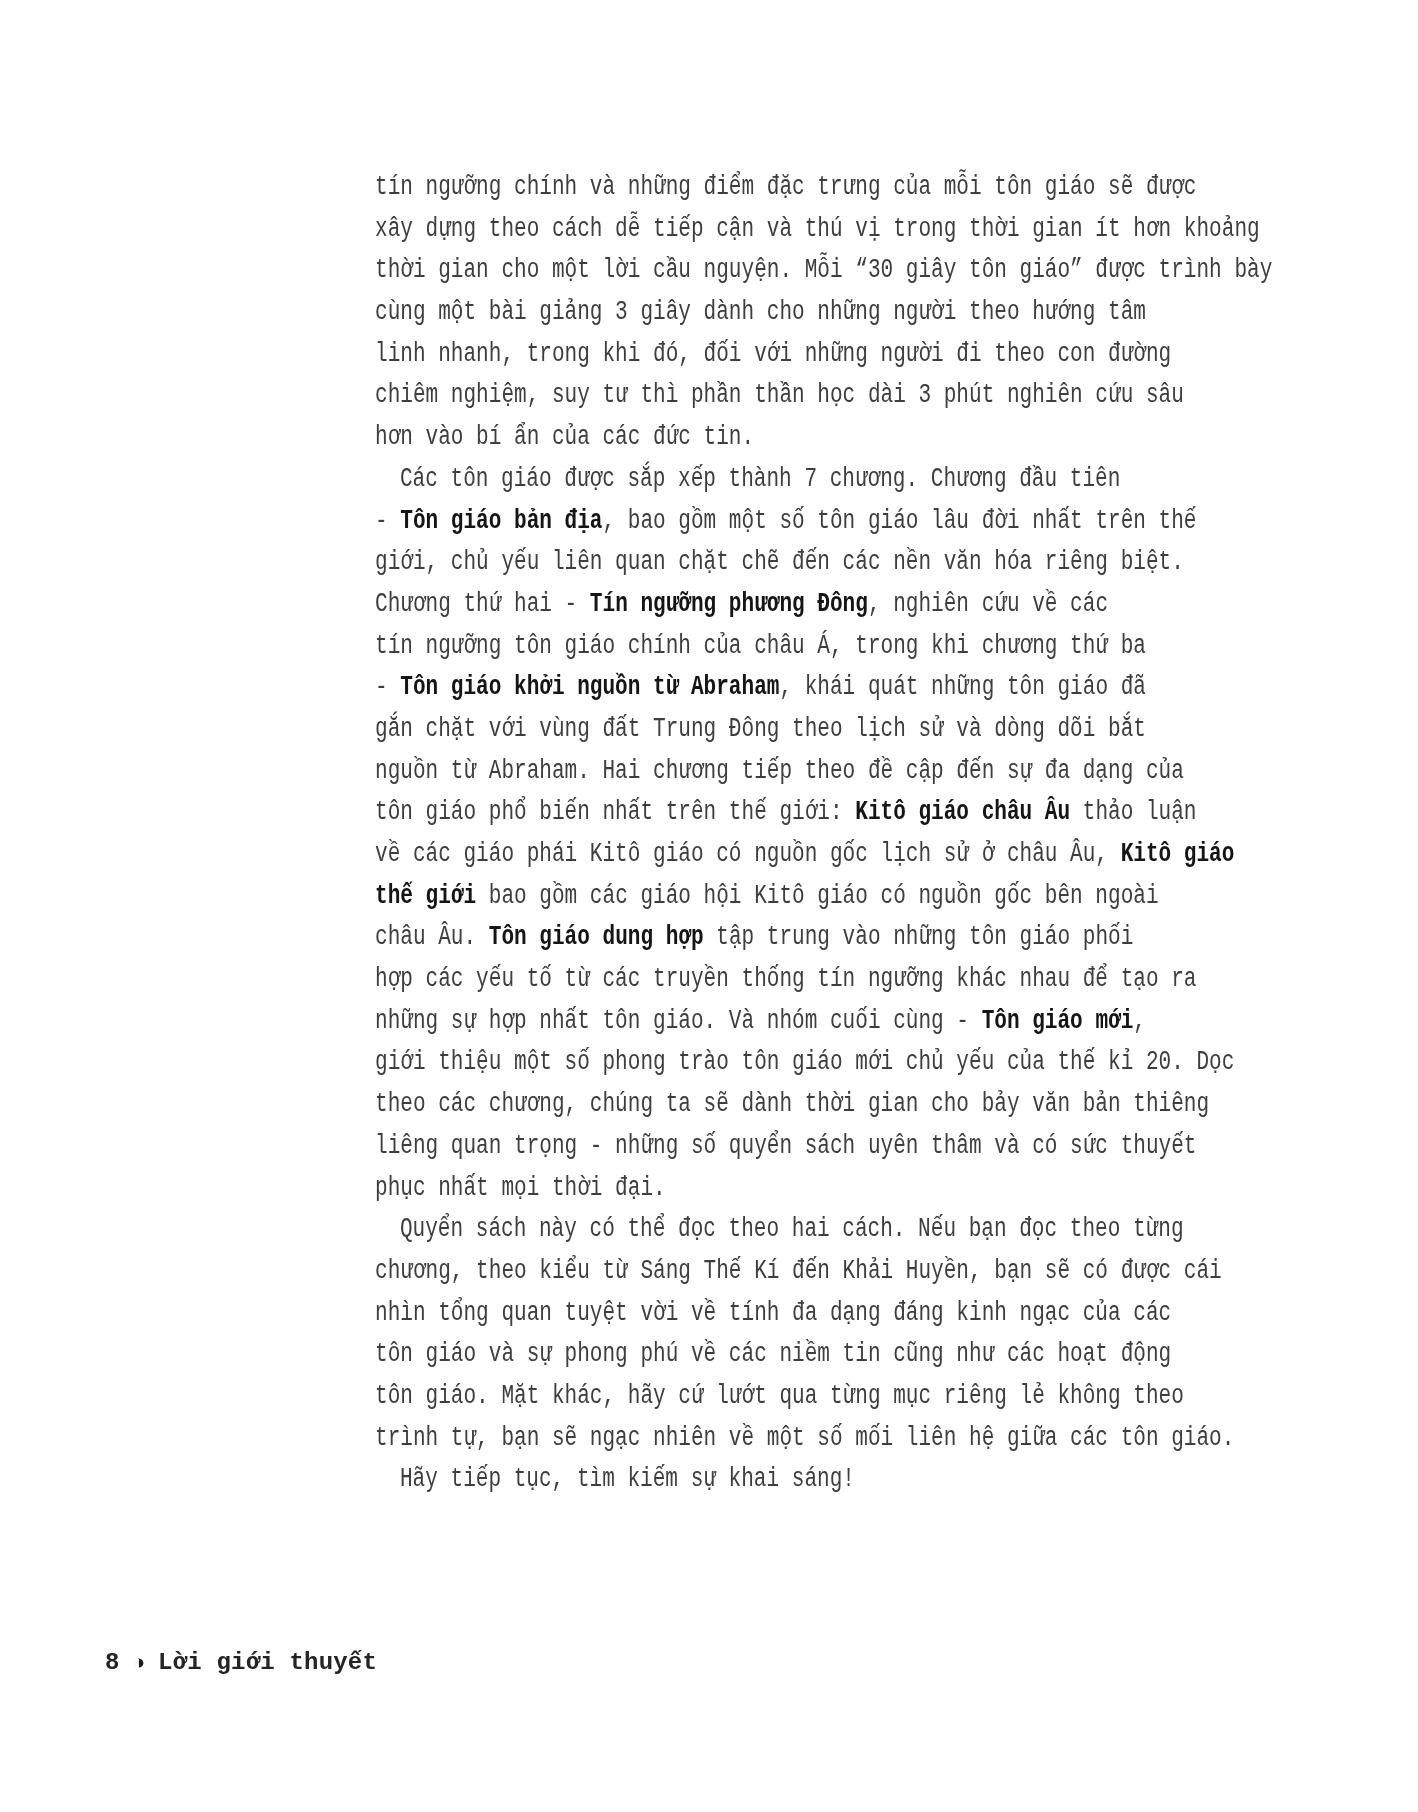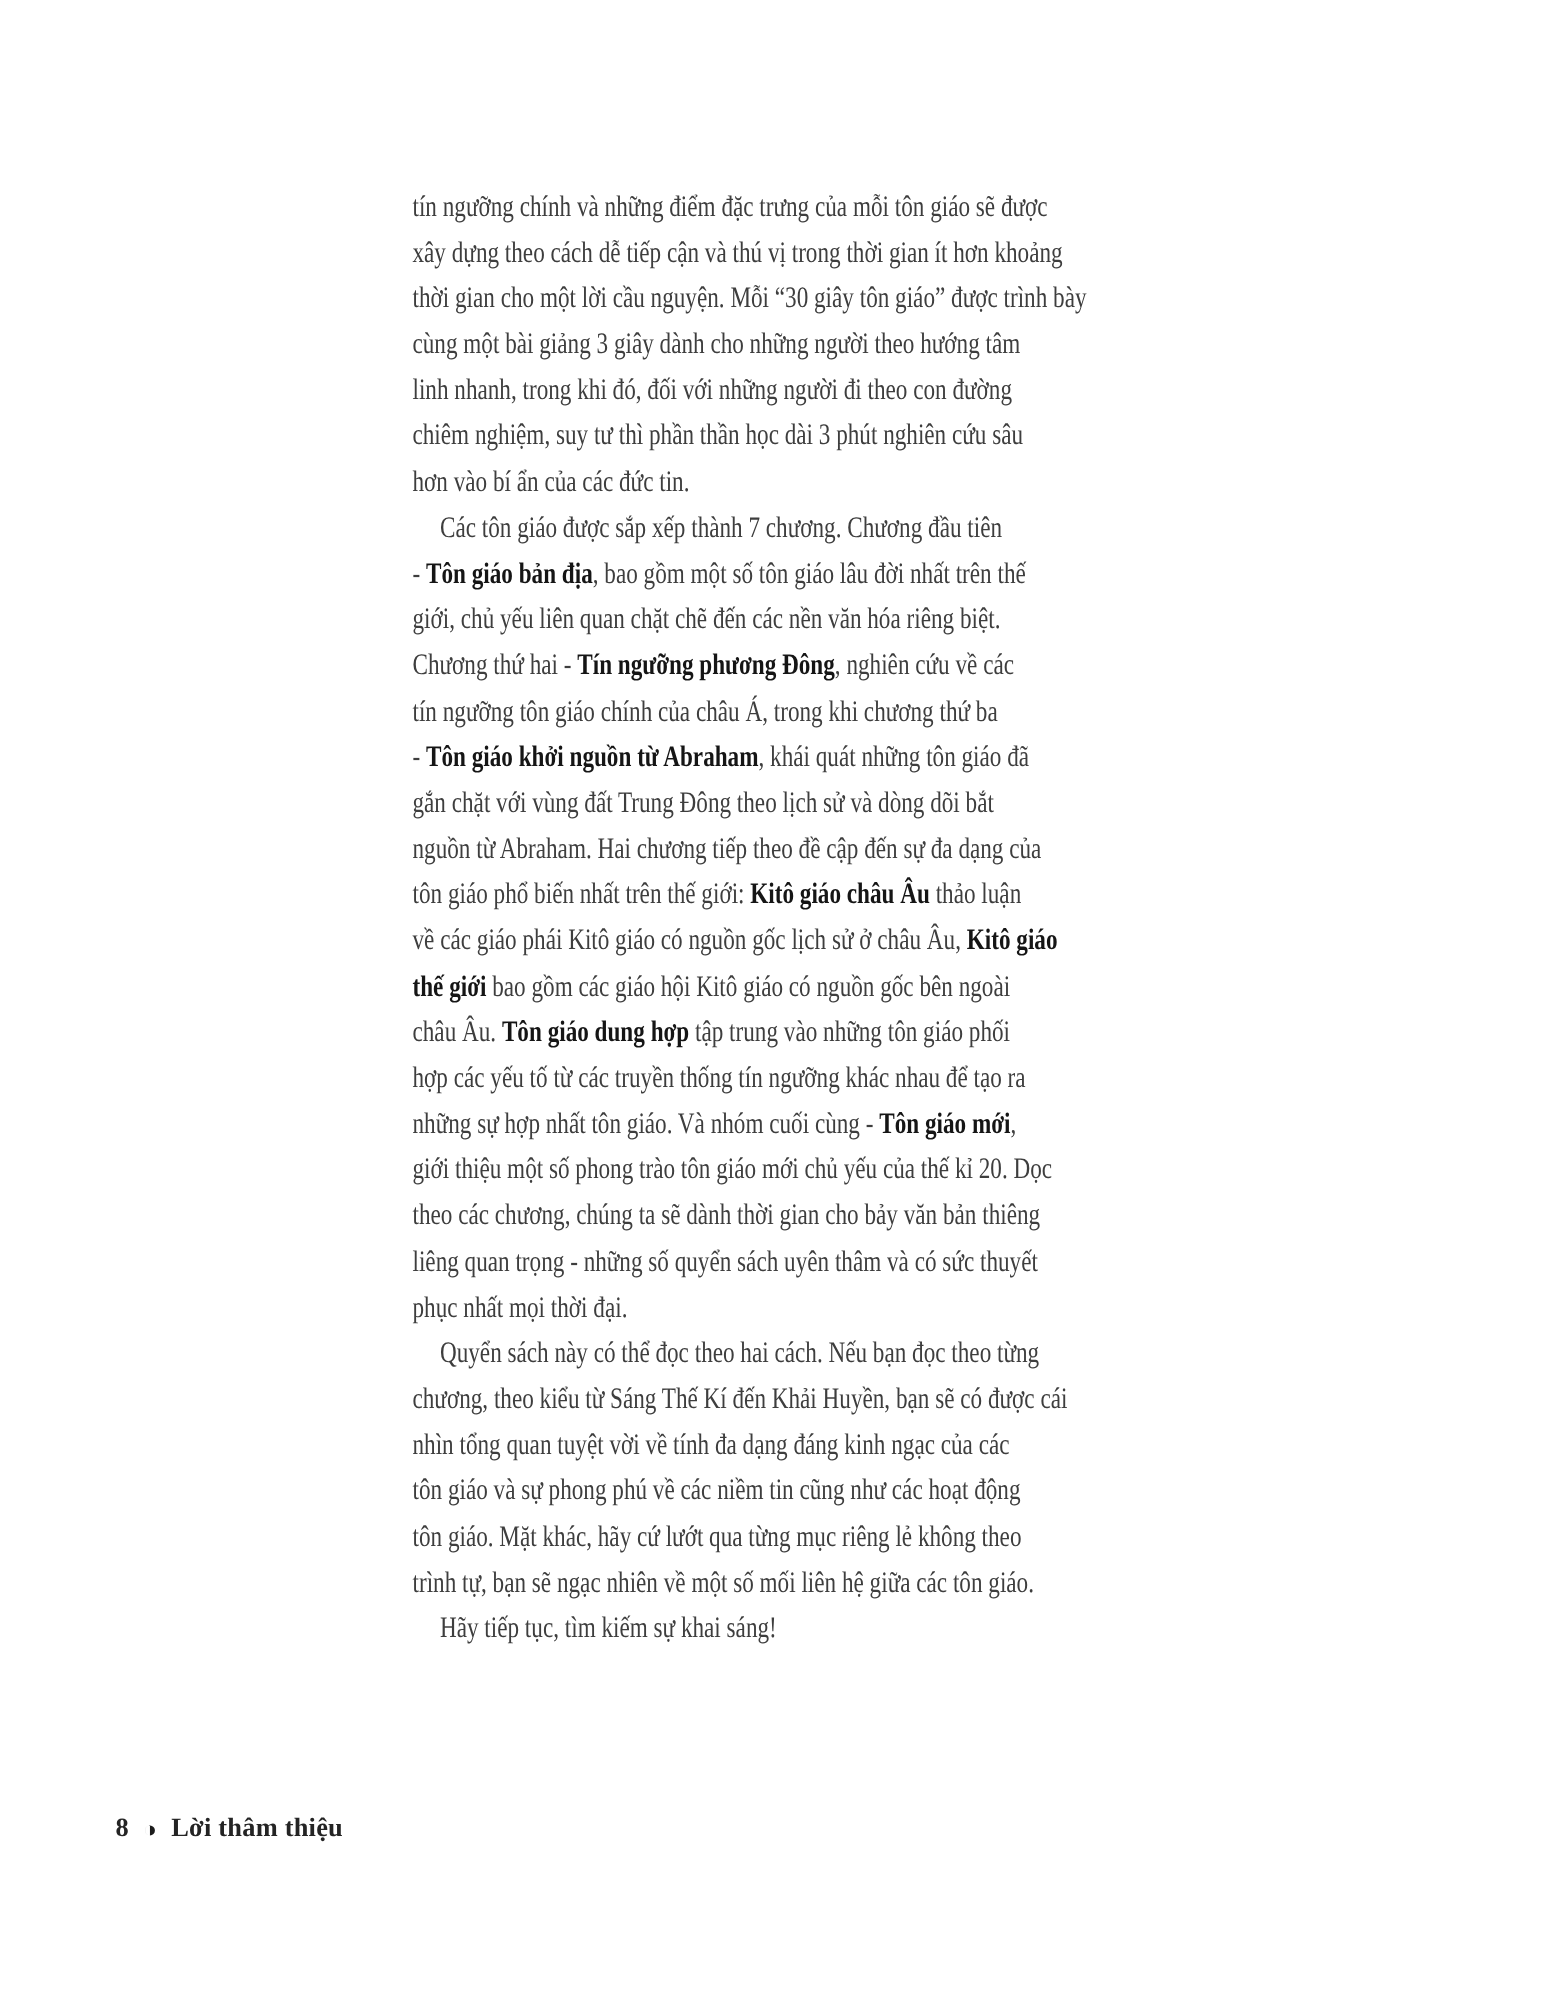--- a/index.html
+++ b/index.html
@@ -6,21 +6,21 @@
     margin: 0;
     padding: 0;
     background: #ffffff;
   }
   #page {
     position: relative;
     width: 1418px;
     height: 1812px;
     background: #ffffff;
     overflow: hidden;
-    font-family: Liberation Serif, serif;
+    font-family: Liberation Mono, monospace;
   }
   #text-block {
     position: absolute;
     left: 375px;
     top: 167px;
     width: 950px;
     transform: scaleX(0.78);
     transform-origin: top left;
     font-size: 27px;
     line-height: 41.7px;
@@ -100,16 +100,16 @@
       <div class="line"><span>nhìn tổng quan tuyệt vời về tính đa dạng đáng kinh ngạc của các</span></div>
       <div class="line"><span>tôn giáo và sự phong phú về các niềm tin cũng như các hoạt động</span></div>
       <div class="line"><span>tôn giáo. Mặt khác, hãy cứ lướt qua từng mục riêng lẻ không theo</span></div>
       <div class="line"><span>trình tự, bạn sẽ ngạc nhiên về một số mối liên hệ giữa các tôn giáo.</span></div>
       <div class="line indent"><span>Hãy tiếp tục, tìm kiếm sự khai sáng!</span></div>
     </div>
 
   <div id="footer">
     <span class="page-num">8</span>
     <span class="sep-icon">◑</span>
-    <span class="section-title">Lời thâm thiệu</span>
+    <span class="section-title">Lời giới thuyết</span>
   </div>
 
 </div>
 
 </body></html>

